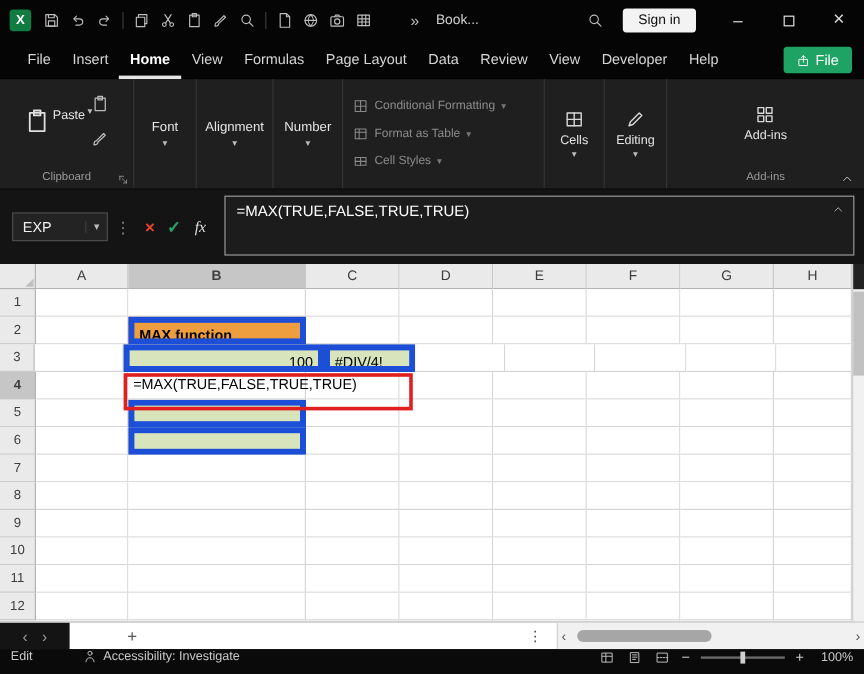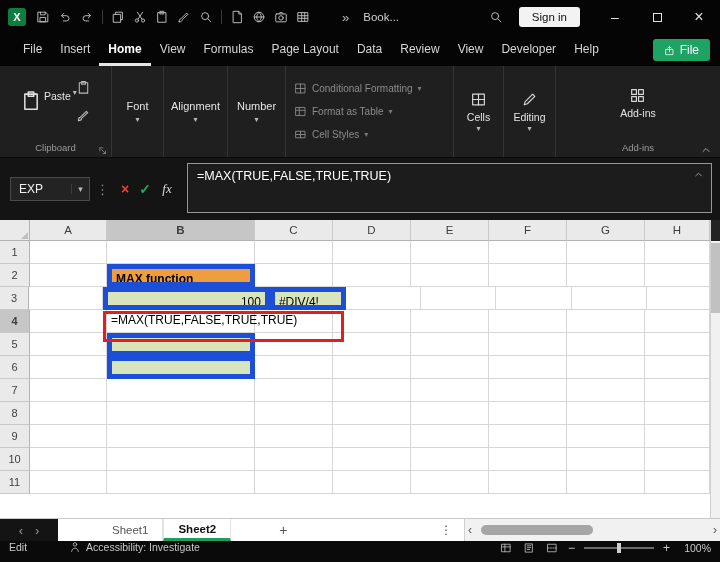--- a/index.html
+++ b/index.html
@@ -533,40 +533,43 @@
           <div class="row-header" style="width: 30px;">11</div>
           <div class="cell" style="width: 77px;"></div>
           <div class="cell" style="width: 148px;"></div>
           <div class="cell" style="width: 78px;"></div>
           <div class="cell" style="width: 78px;"></div>
           <div class="cell" style="width: 78px;"></div>
           <div class="cell" style="width: 78px;"></div>
           <div class="cell" style="width: 78px;"></div>
           <div class="cell" style="width: 65px;"></div>
         </div>
+        <div class="grid-row">
+          <div class="row-header" style="width: 30px;">12</div>
+          <div class="cell" style="width: 77px;"></div>
+          <div class="cell" style="width: 148px;"></div>
+          <div class="cell" style="width: 78px;"></div>
+          <div class="cell" style="width: 78px;"></div>
+          <div class="cell" style="width: 78px;"></div>
+          <div class="cell" style="width: 78px;"></div>
+          <div class="cell" style="width: 78px;"></div>
+          <div class="cell" style="width: 65px;"></div>
+        </div>
       </div>
     <div class="annotation"></div>
     <div class="vscroll">
       <div class="vs-corner"></div>
       <div class="vs-thumb"></div>
     </div>
   </div>
 
   <div class="tabbar">
     <div class="tab-nav">
       <span>‹</span>
       <span>›</span>
-    </div>
-    <div class="tabs">
-      <div class="sheet-tab">
-        <span>Sheet1</span>
-      </div>
-      <div class="sheet-tab active">
-        <span>Sheet2</span>
-      </div>
     </div>
     <div class="add-tab">+</div>
     <div class="tab-more">⋮</div>
     <div class="hscroll">
       <span class="hs-arrow">‹</span>
       <div class="hs-track">
         <div class="hs-thumb"></div>
       </div>
       <span class="hs-arrow">›</span>
     </div>

